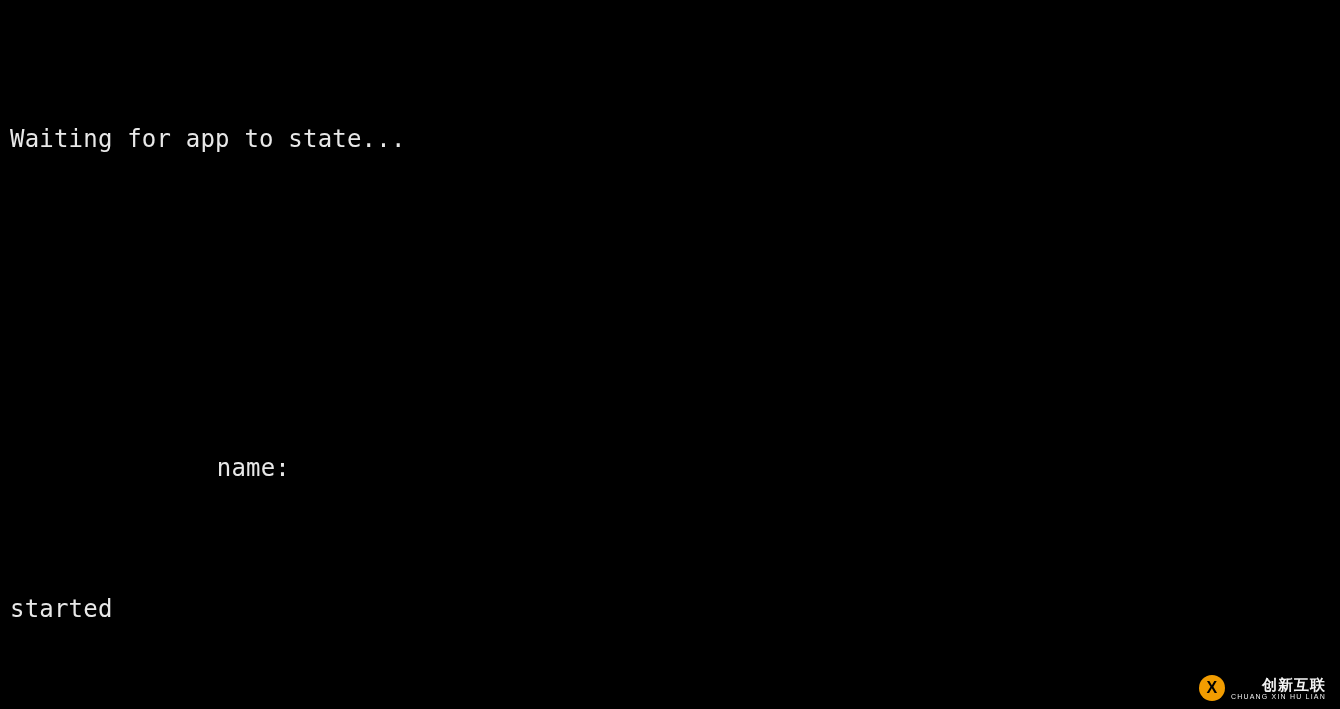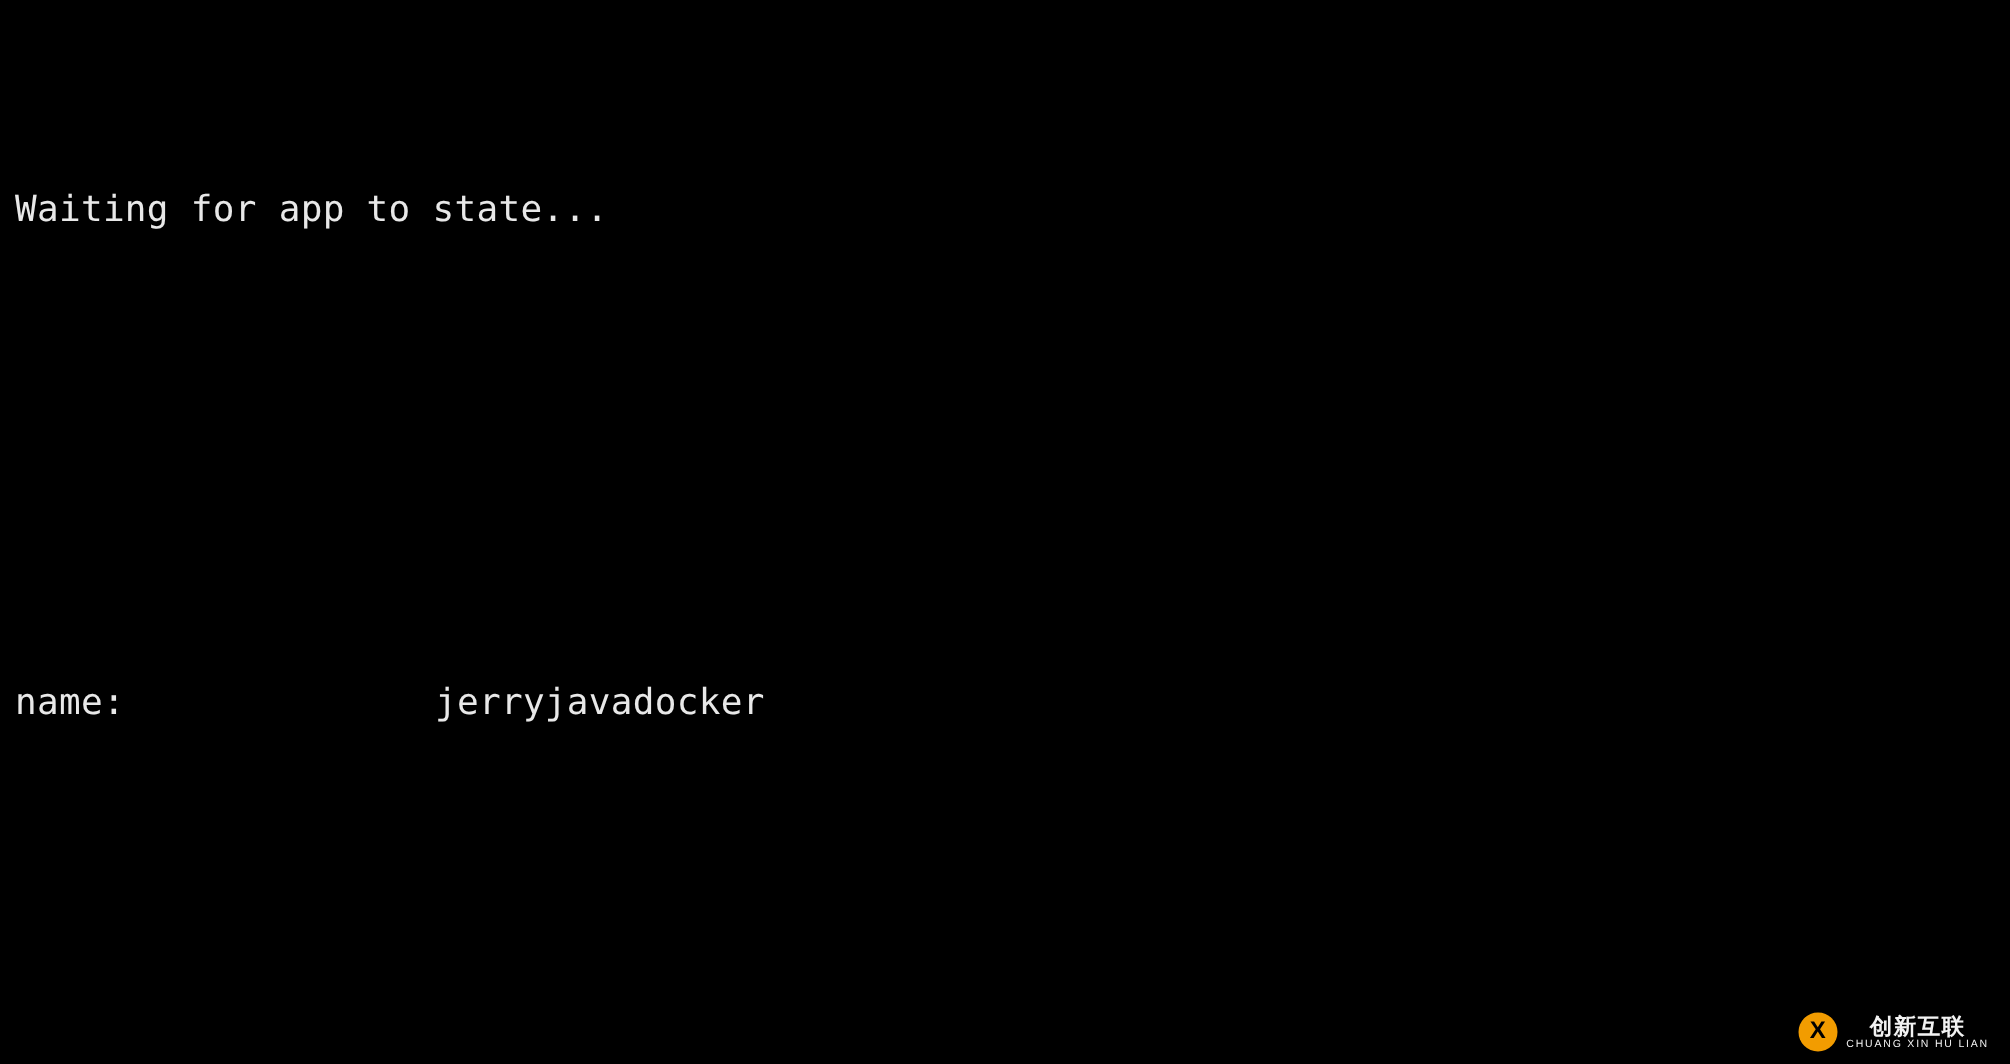--- a/index.html
+++ b/index.html
@@ -19,39 +19,40 @@
   .terminal {
     padding: 22px 10px 0 10px;
     white-space: pre;
   }
   .kv-row {
     display: flex;
   }
   .kv-key {
     width: 280px;
     flex-shrink: 0;
+    text-align: right;
   }
 
   .watermark {
     position: absolute;
     right: 14px;
     bottom: 8px;
     color: #ffffff;
     font-family: sans-serif;
     display: flex;
     align-items: center;
     gap: 6px;
     font-size: 14px;
     line-height: 1;
     opacity: 0.95;
   }
   .watermark .wm-text {
     display: flex;
     flex-direction: column;
-    align-items: center;
+    align-items: flex-end;
   }
   .watermark .wm-cn {
     font-size: 15px;
     font-weight: 600;
     letter-spacing: 1px;
   }
   .watermark .wm-en {
     font-size: 7px;
     letter-spacing: 1.2px;
     margin-top: 1px;
@@ -71,23 +72,23 @@
 </style>
 </head>
 <body>
 
 <div class="terminal">
   <div>Waiting for app to state...</div>
   <div>&nbsp;</div>
 
   <div class="kv-row">
     <span class="kv-key">name:</span>
-    <span>jerryjavadocker</span>
   </div>
   <div class="kv-row">
+    <span>started</span>
   </div>
   
   
   
   
   
   
   
 
   

